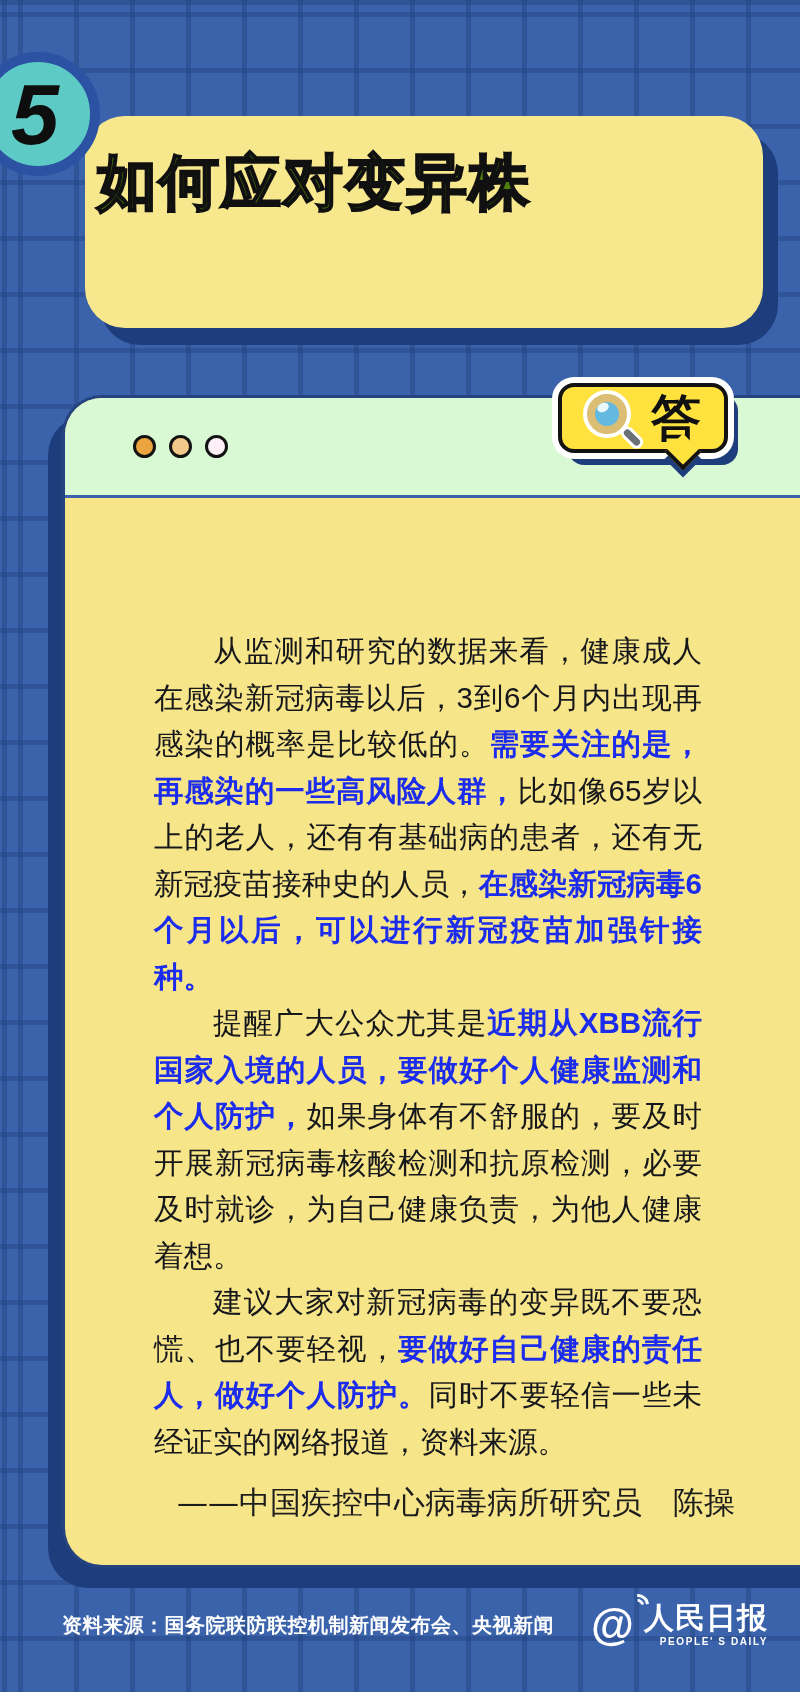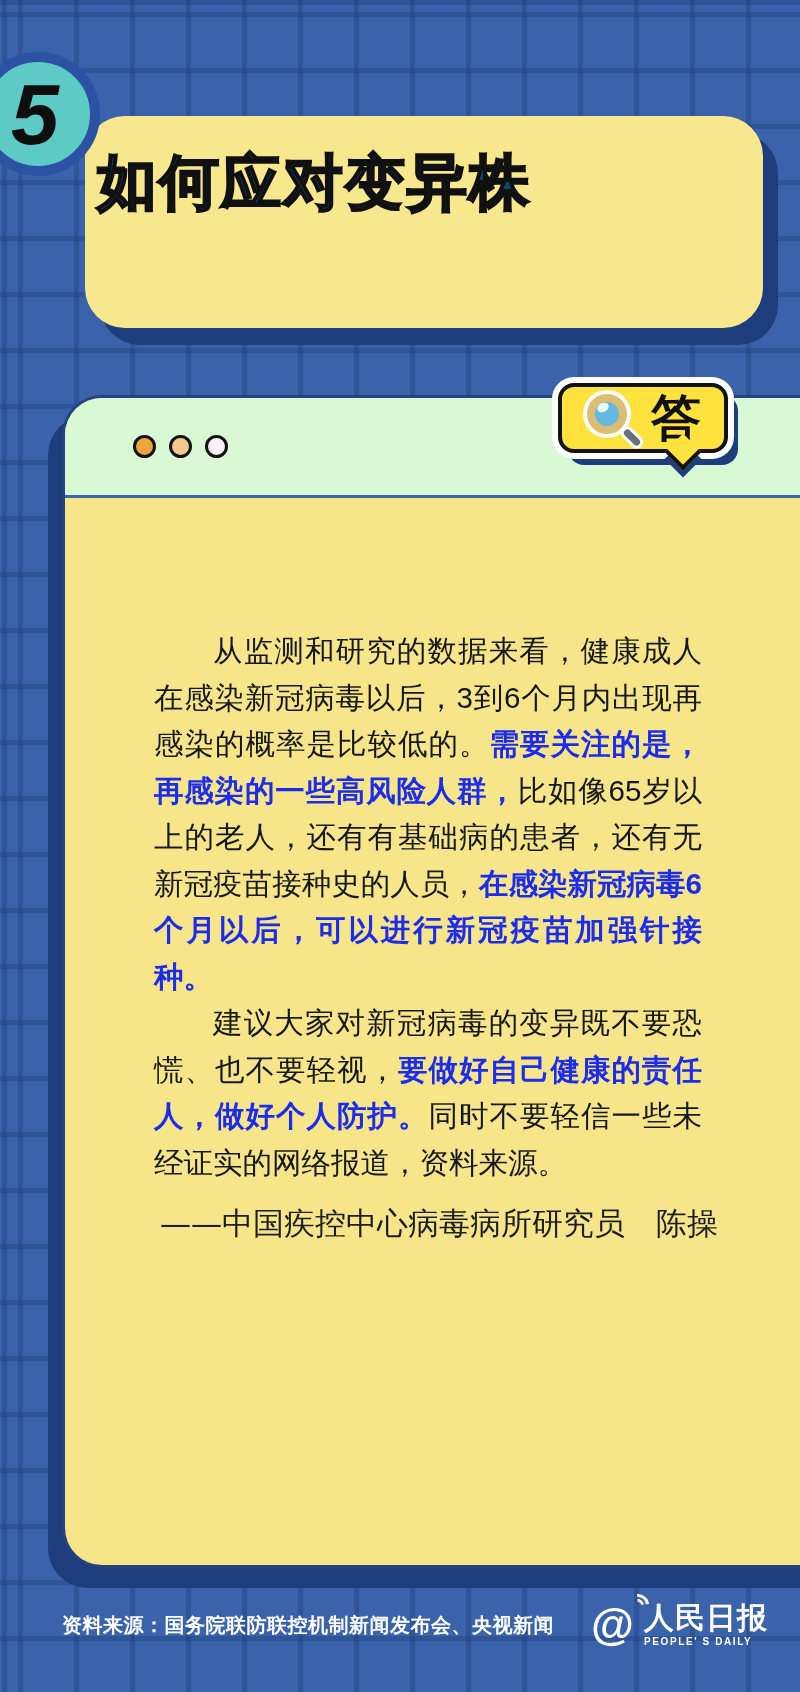--- a/index.html
+++ b/index.html
@@ -24,21 +24,21 @@
   }
 
   
   .title-card {
     position:absolute; left:85px; top:116px; width:678px; height:212px;
     background:#f8e88d; border-radius:40px;
     box-shadow:15px 17px 0 #1e3d7c; z-index:3;
   }
   .title-text {
     padding:28px 0 0 12px;
-    font-size:60px; line-height:77px; font-weight:900; color:#0c4a6e;
+    font-size:60px; line-height:77px; font-weight:900; color:#4d7c0f;
     letter-spacing:2px; -webkit-text-stroke:2.2px #101010;
   }
 
   
   .answer-badge {
     position:absolute; left:558px; top:383px; width:170px; height:70px;
     background:#ffe23d; border:4px solid #121212; border-radius:16px;
     box-shadow:0 0 0 6px #ffffff, 10px 12px 0 #1e3d7c;
     display:flex; align-items:center; justify-content:center; gap:14px;
     z-index:6;
@@ -81,38 +81,38 @@
     display:flex; align-items:center; padding-left:68px; gap:13px;
   }
   .dot { width:23px; height:23px; border-radius:50%; border:3px solid #121212; }
 
   .card-body { padding:130px 0 0 78px; }
   .text-col { width:548px; font-size:29.5px; line-height:46.5px; color:#16171b; text-align:justify;margin-left:11px; }
   .para { text-indent:2em; }
   .em { color:#1c2cec; font-weight:700; }
 
   .attribution {
-    width:592px; margin-top:14px; text-align:center;
+    width:592px; margin-top:14px; text-align:right;
     font-family:"DejaVu Serif", serif; font-size:31px; color:#1d1d1d; line-height:46px;
   }
 
   
   .source-line {
     position:absolute; left:62px; top:1612px; color:#ffffff;
     font-size:20px; font-weight:700; letter-spacing:.5px; z-index:2;
   }
   .logo {
     position:absolute; right:32px; top:1603px; display:flex; align-items:center; gap:6px;
     color:#ffffff; z-index:2;
   }
   .logo-at { position:relative; font-size:44px; font-weight:700; line-height:1; padding-right:4px; }
   .wave { position:absolute; border:3px solid transparent; border-top-color:#fff; border-radius:50%; transform:rotate(40deg); }
   .wave.w1 { width:12px; height:12px; right:-6px;  top:-4px; }
   .wave.w2 { width:22px; height:22px; right:-11px; top:-9px; }
-  .logo-txt { display:flex; flex-direction:column; line-height:1; }
+  .logo-txt { display:flex; flex-direction:column; line-height:1;text-align:right; }
   .logo-cn { font-size:30px; font-weight:900; letter-spacing:1px; }
   .logo-en { font-size:10px; font-weight:700; letter-spacing:1.6px; margin-top:4px; }
 </style>
 </head>
 <body>
 
 <div class="poster">
 
   <div class="num-circle">
     <span>5</span>
@@ -136,20 +136,21 @@
   <div class="main-card">
     <div class="card-header">
 
     <span class="dot" style="background: rgb(236, 164, 63);"></span>
         <span class="dot" style="background: rgb(242, 201, 139);"></span>
         <span class="dot" style="background: rgb(253, 241, 247);"></span>
       </div>
     <div class="card-body">
       <div class="text-col">
           <p class="para"><span>从监测和研究的数据来看，健康成人在感染新冠病毒以后，3到6个月内出现再感染的概率是比较低的。</span><span class="em">需要关注的是，再感染的一些高风险人群，</span><span>比如像65岁以上的老人，还有有基础病的患者，还有无新冠疫苗接种史的人员，</span><span class="em">在感染新冠病毒6个月以后，可以进行新冠疫苗加强针接种。</span></p>
+          <p class="para"><span>提醒广大公众尤其是</span><span class="em">近期从XBB流行国家入境的人员，要做好个人健康监测和个人防护，</span><span>如果身体有不舒服的，要及时开展新冠病毒核酸检测和抗原检测，必要及时就诊，为自己健康负责，为他人健康着想。</span></p>
           <p class="para"><span>建议大家对新冠病毒的变异既不要恐慌、也不要轻视，</span><span class="em">要做好自己健康的责任人，做好个人防护。</span><span>同时不要轻信一些未经证实的网络报道，资料来源。</span></p>
         </div>
       <div class="attribution">——中国疾控中心病毒病所研究员　陈操</div>
     </div>
   </div>
 
   <div class="source-line">资料来源：国务院联防联控机制新闻发布会、央视新闻</div>
 
   <div class="logo">
     <span class="logo-at">

